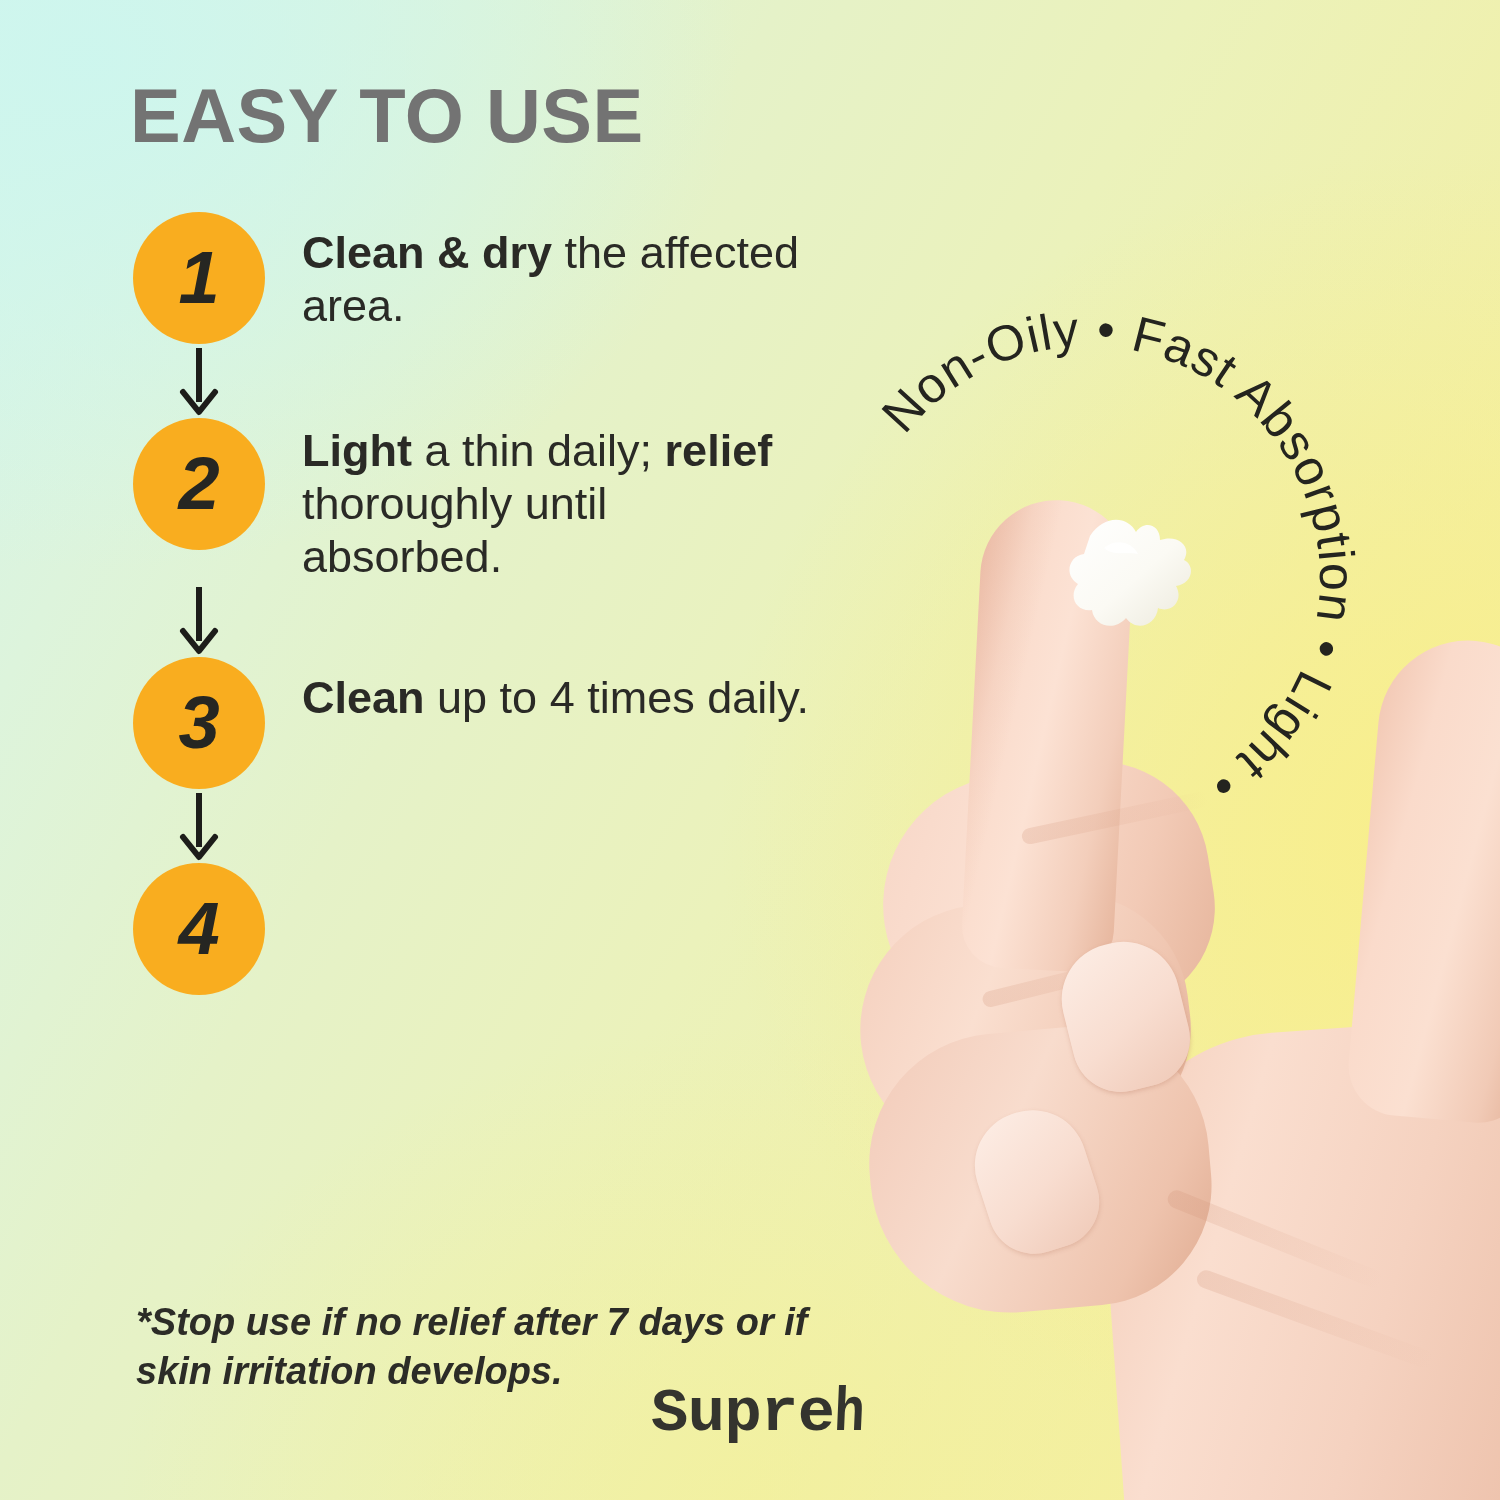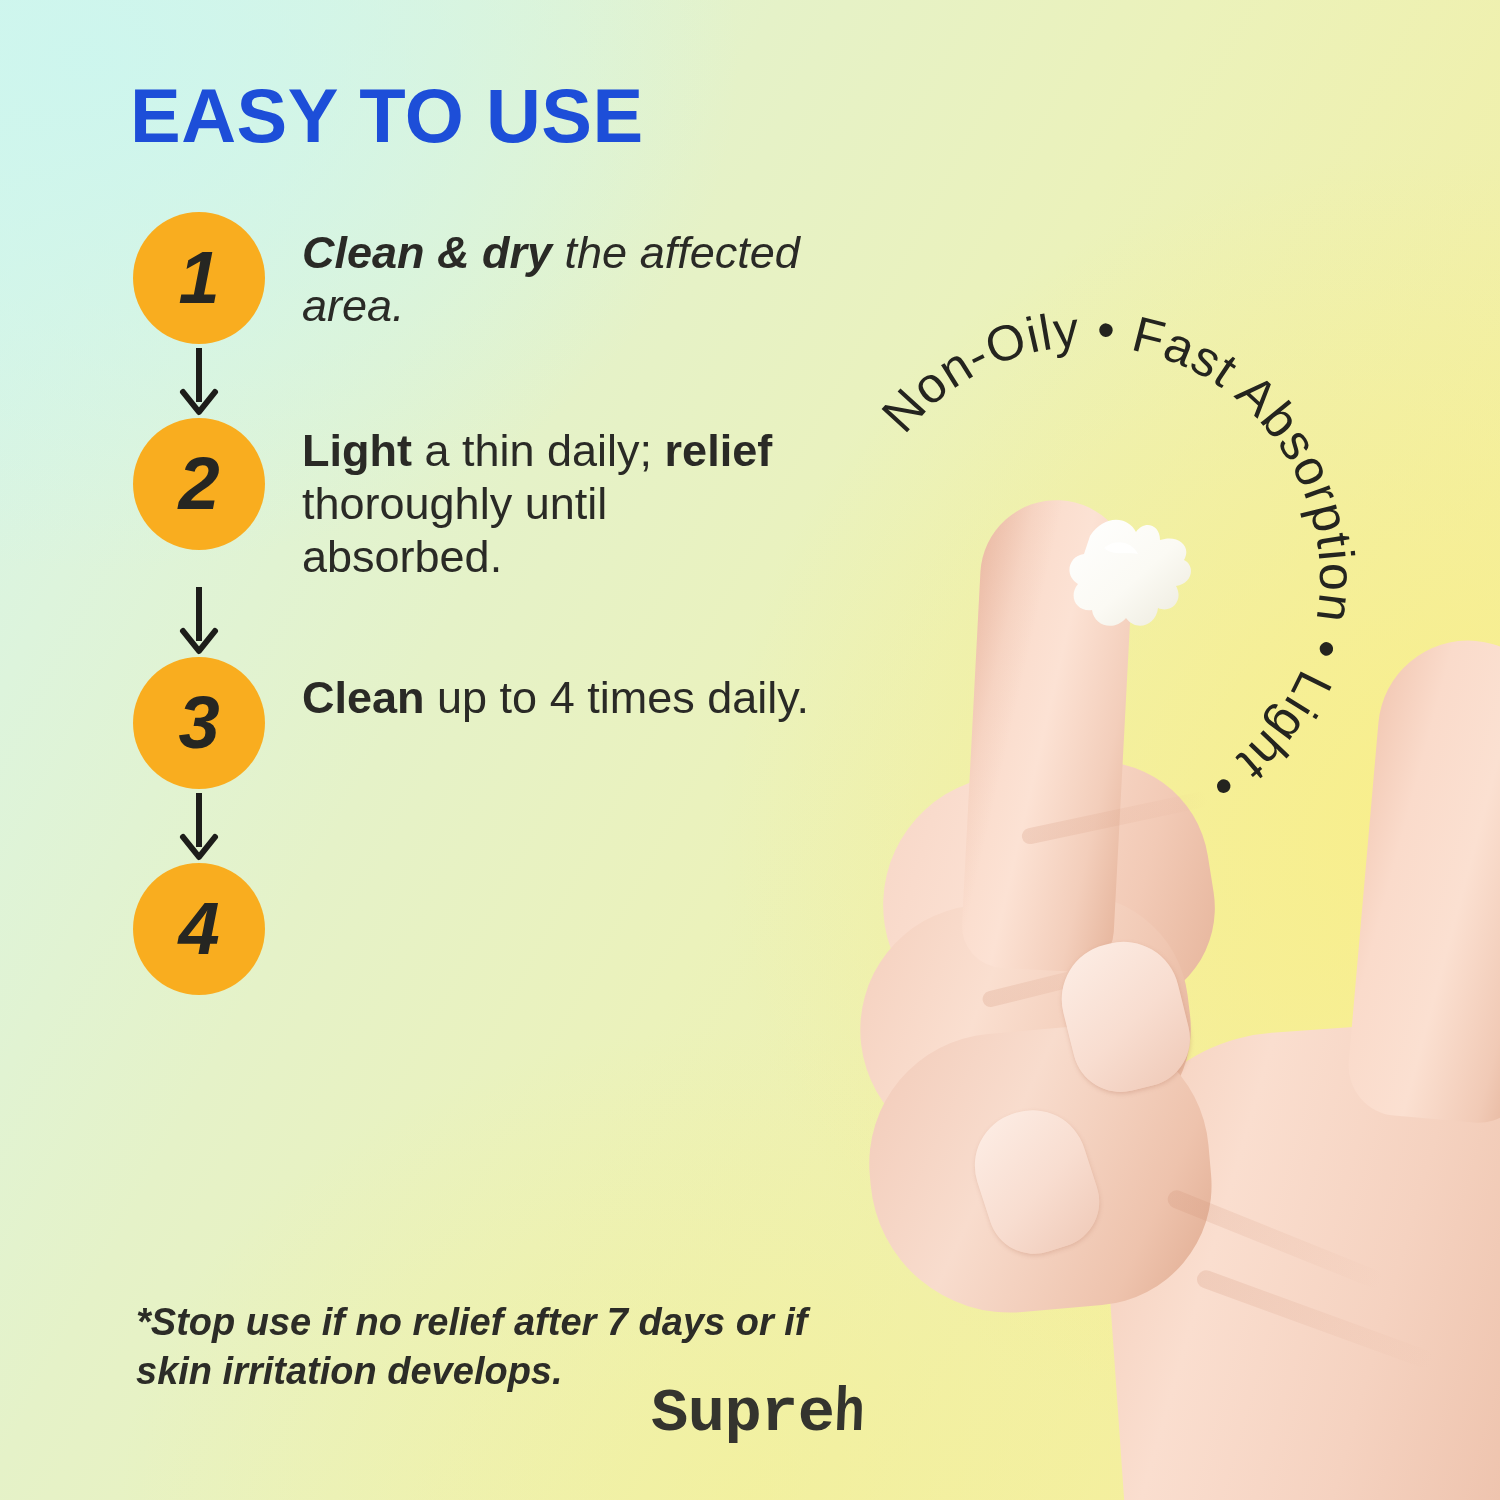--- a/index.html
+++ b/index.html
@@ -40,21 +40,21 @@
   }
 
   
   .heading {
     position: absolute;
     left: 130px;
     top: 78px;
     font-size: 76px;
     font-weight: bold;
     letter-spacing: 0.5px;
-    color: #1d4ed8;
+    color: #737373;
     line-height: 1;
     text-align: center;
   }
 
   
   .steps {
     position: absolute;
     left: 133px;
     top: 212px;
     width: 700px;
@@ -98,21 +98,21 @@
     width: 132px;
     min-width: 132px;
     height: 74px;
     display: flex;
     align-items: center;
     justify-content: center;
   }
   .arrow svg { display: block; }
 
   
-  .step-1 .step-text { padding-top: 14px; font-style: italic; }
+  .step-1 .step-text { padding-top: 14px; }
   .step-2 .step-text { padding-top: 6px; }
   .step-3 .step-text { padding-top: 14px; }
   .step-4 .step-text { padding-top: 10px; }
 
   
   .footnote {
     position: absolute;
     left: 136px;
     top: 1251px;
     font-size: 38px;

